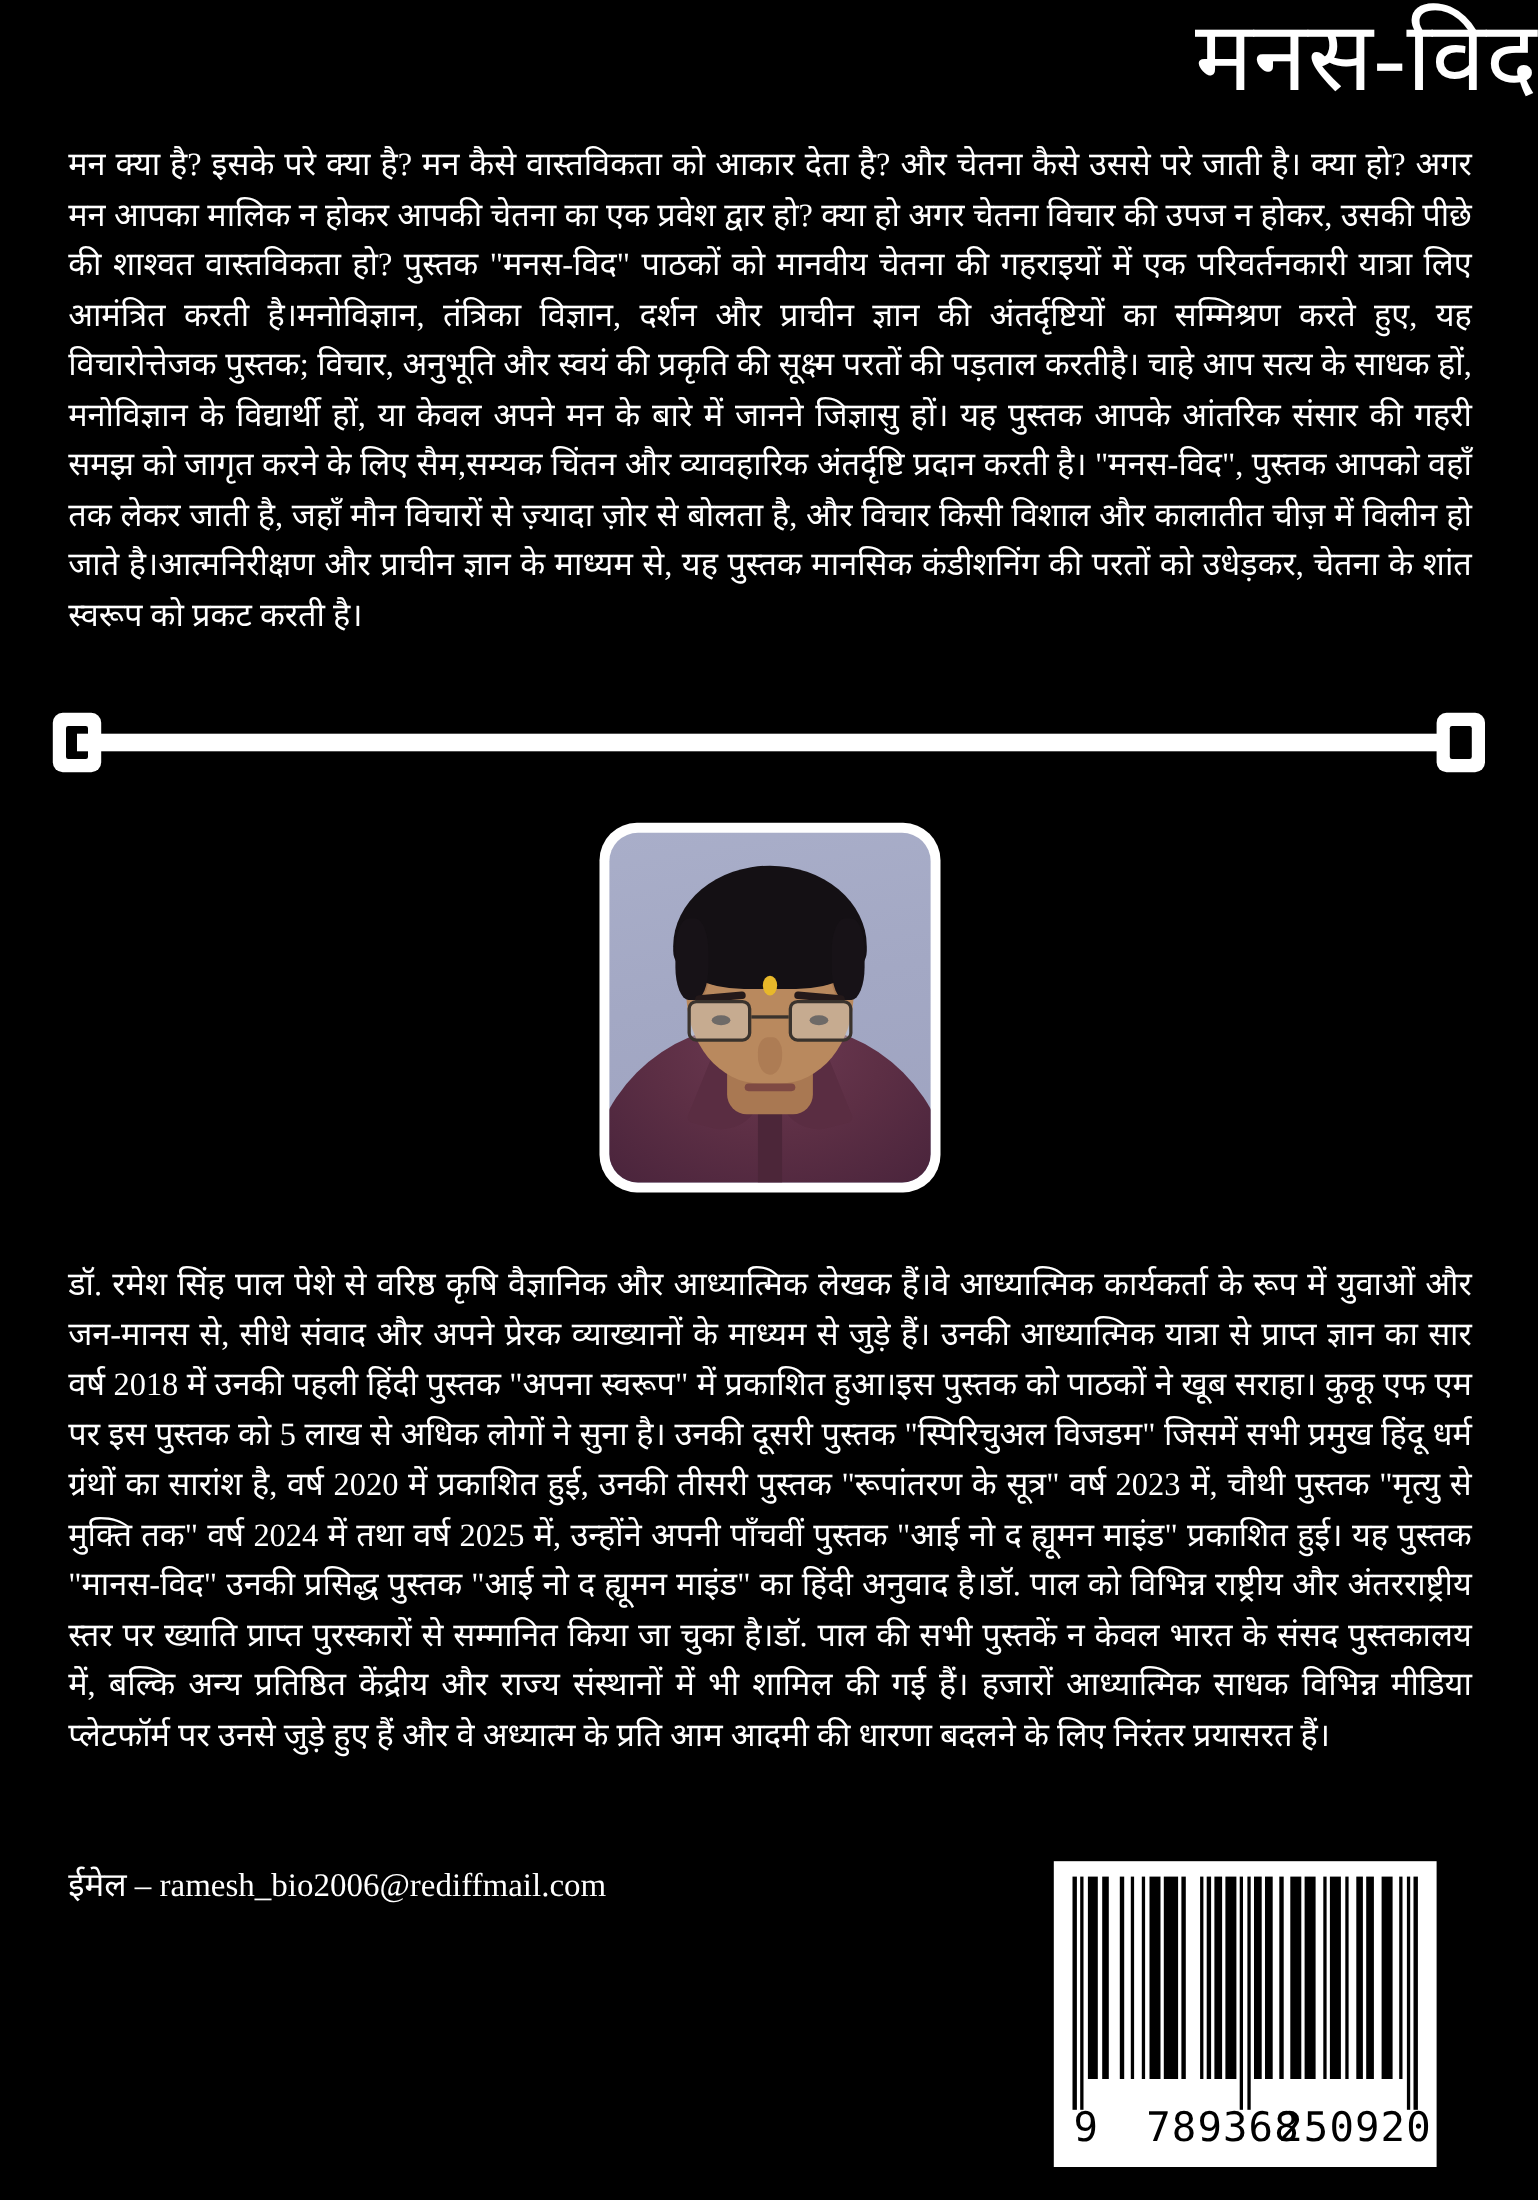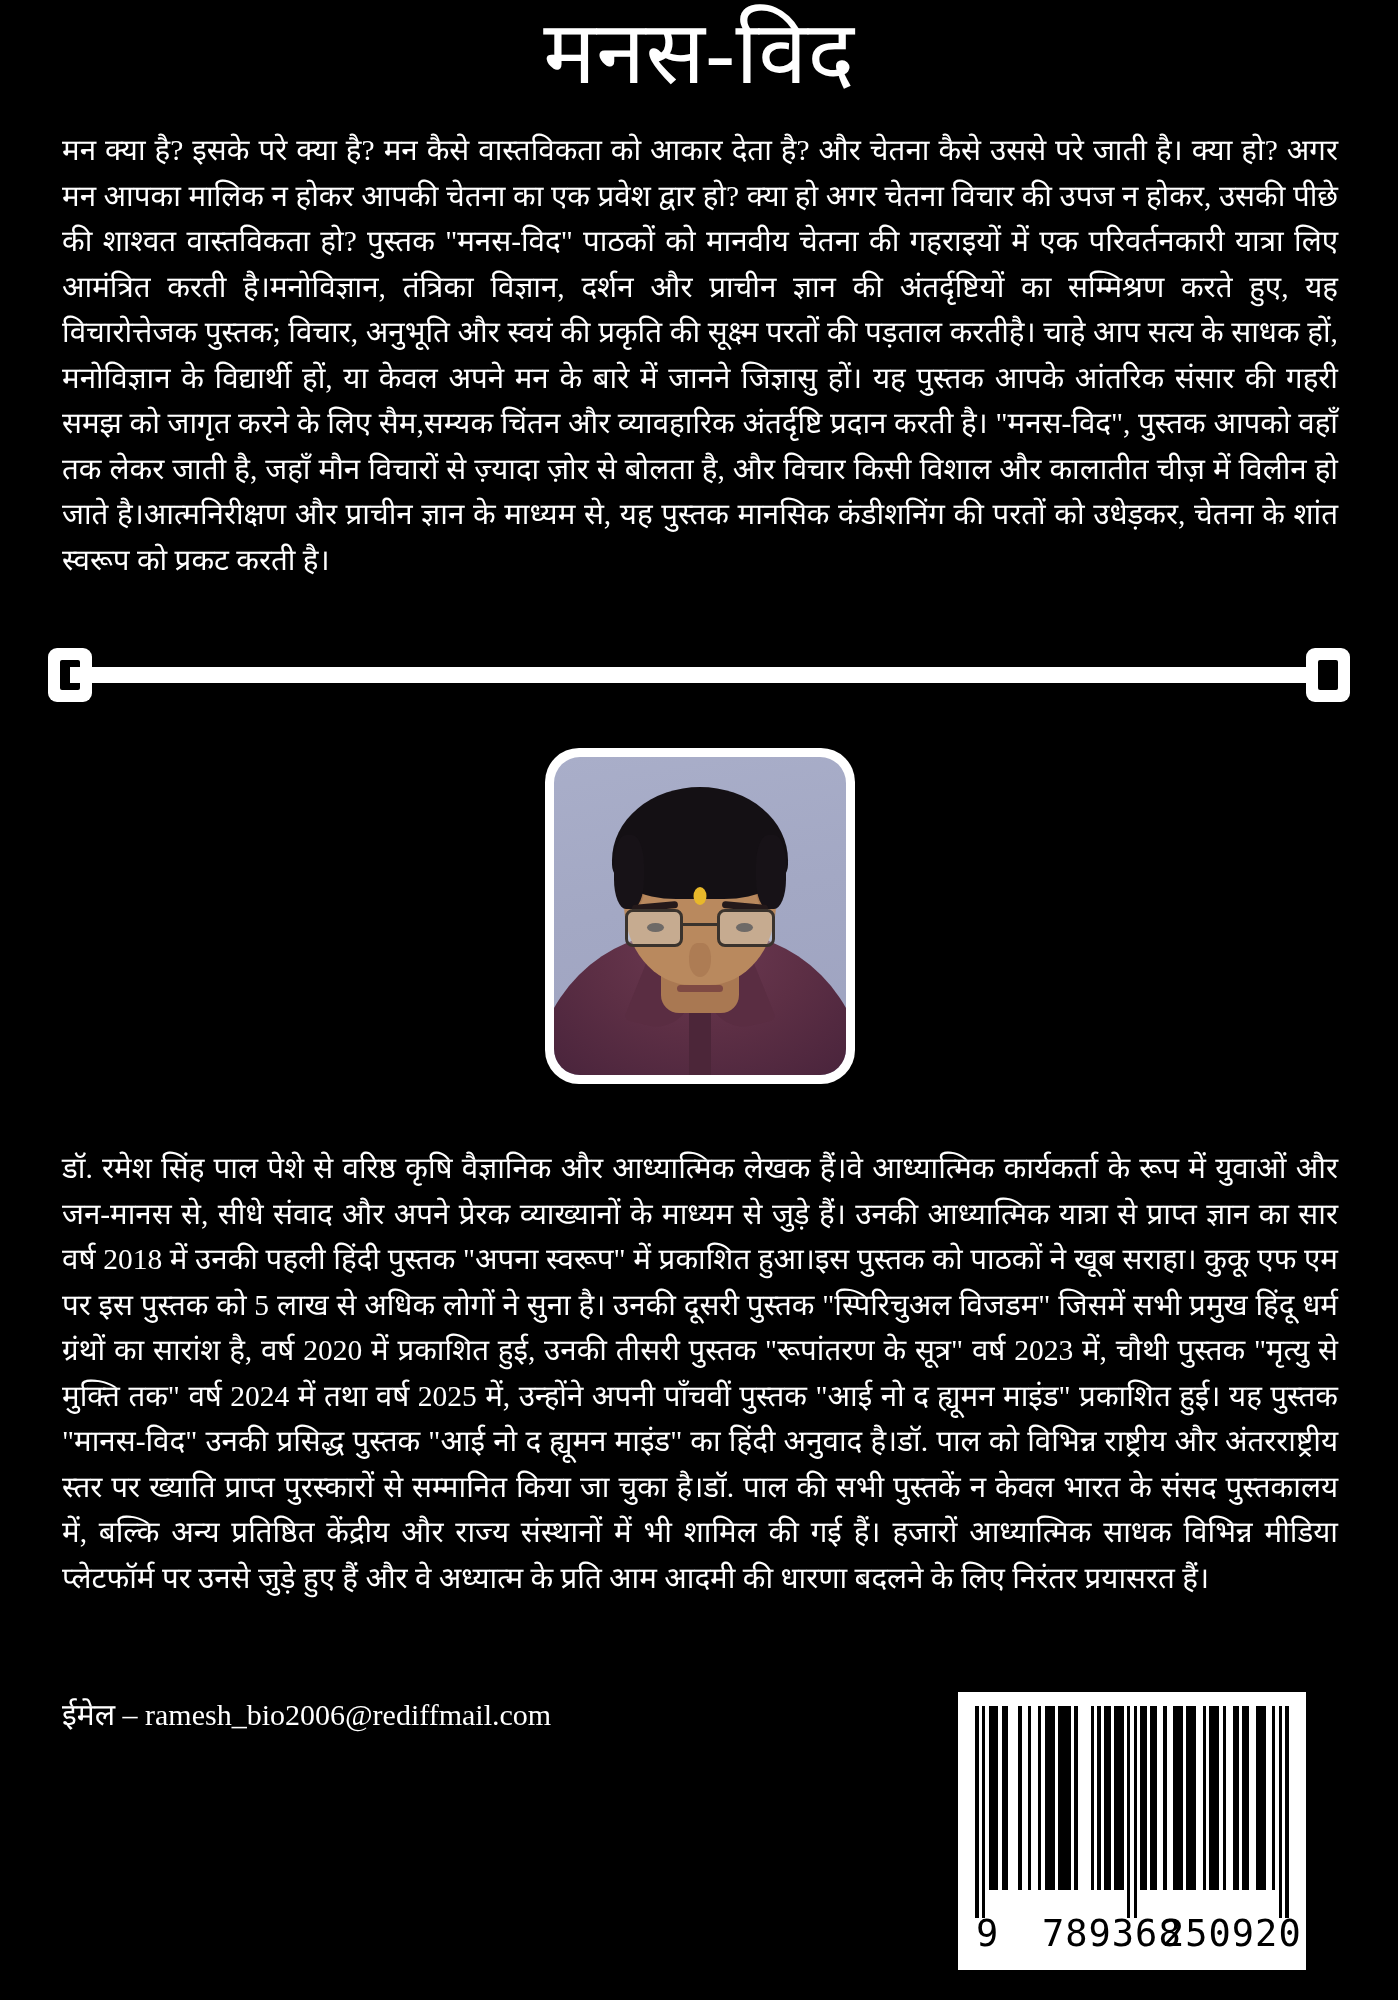--- a/index.html
+++ b/index.html
@@ -21,21 +21,21 @@
     inset: 0;
     background: #000000;
   }
 
   
   .book-title {
     position: absolute;
     top: 8px;
     left: 0;
     width: 1398px;
-    text-align: center;
+    text-align: right;
     font-size: 88px;
     line-height: 1.05;
     font-weight: 400;
     color: #ffffff;
     letter-spacing: 0.5px;
   }
 
   
   .blurb {
     position: absolute;

